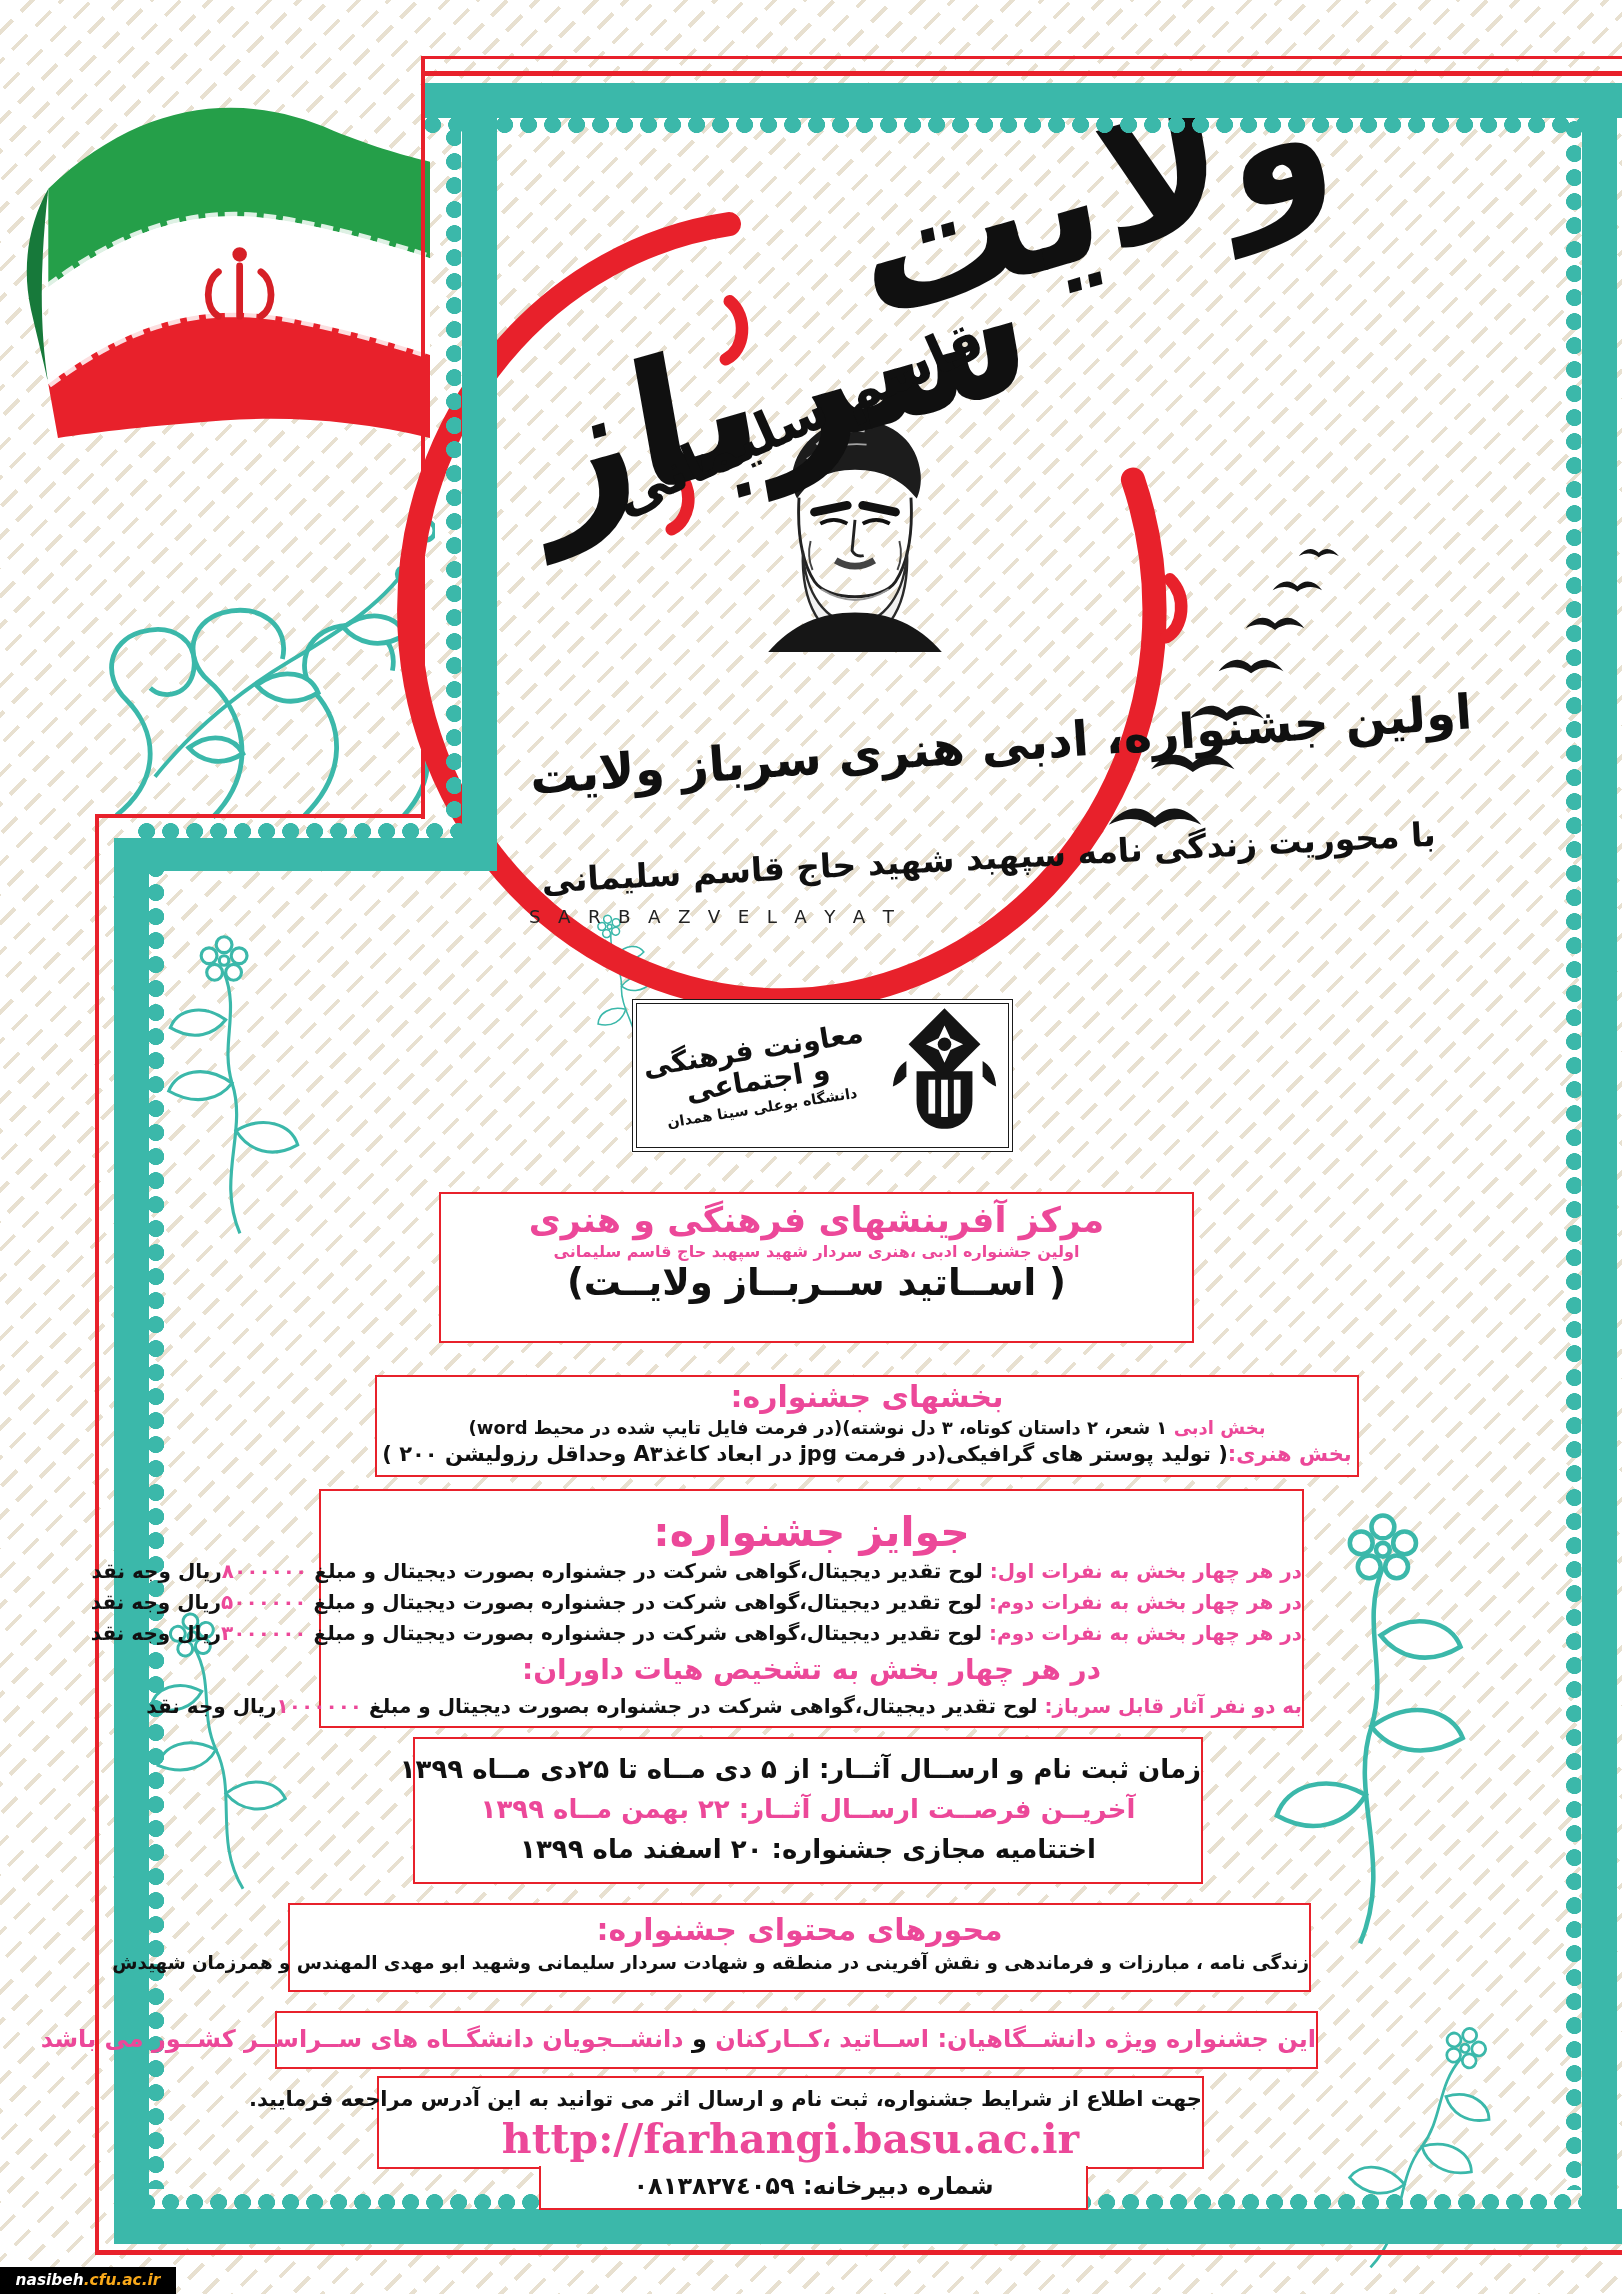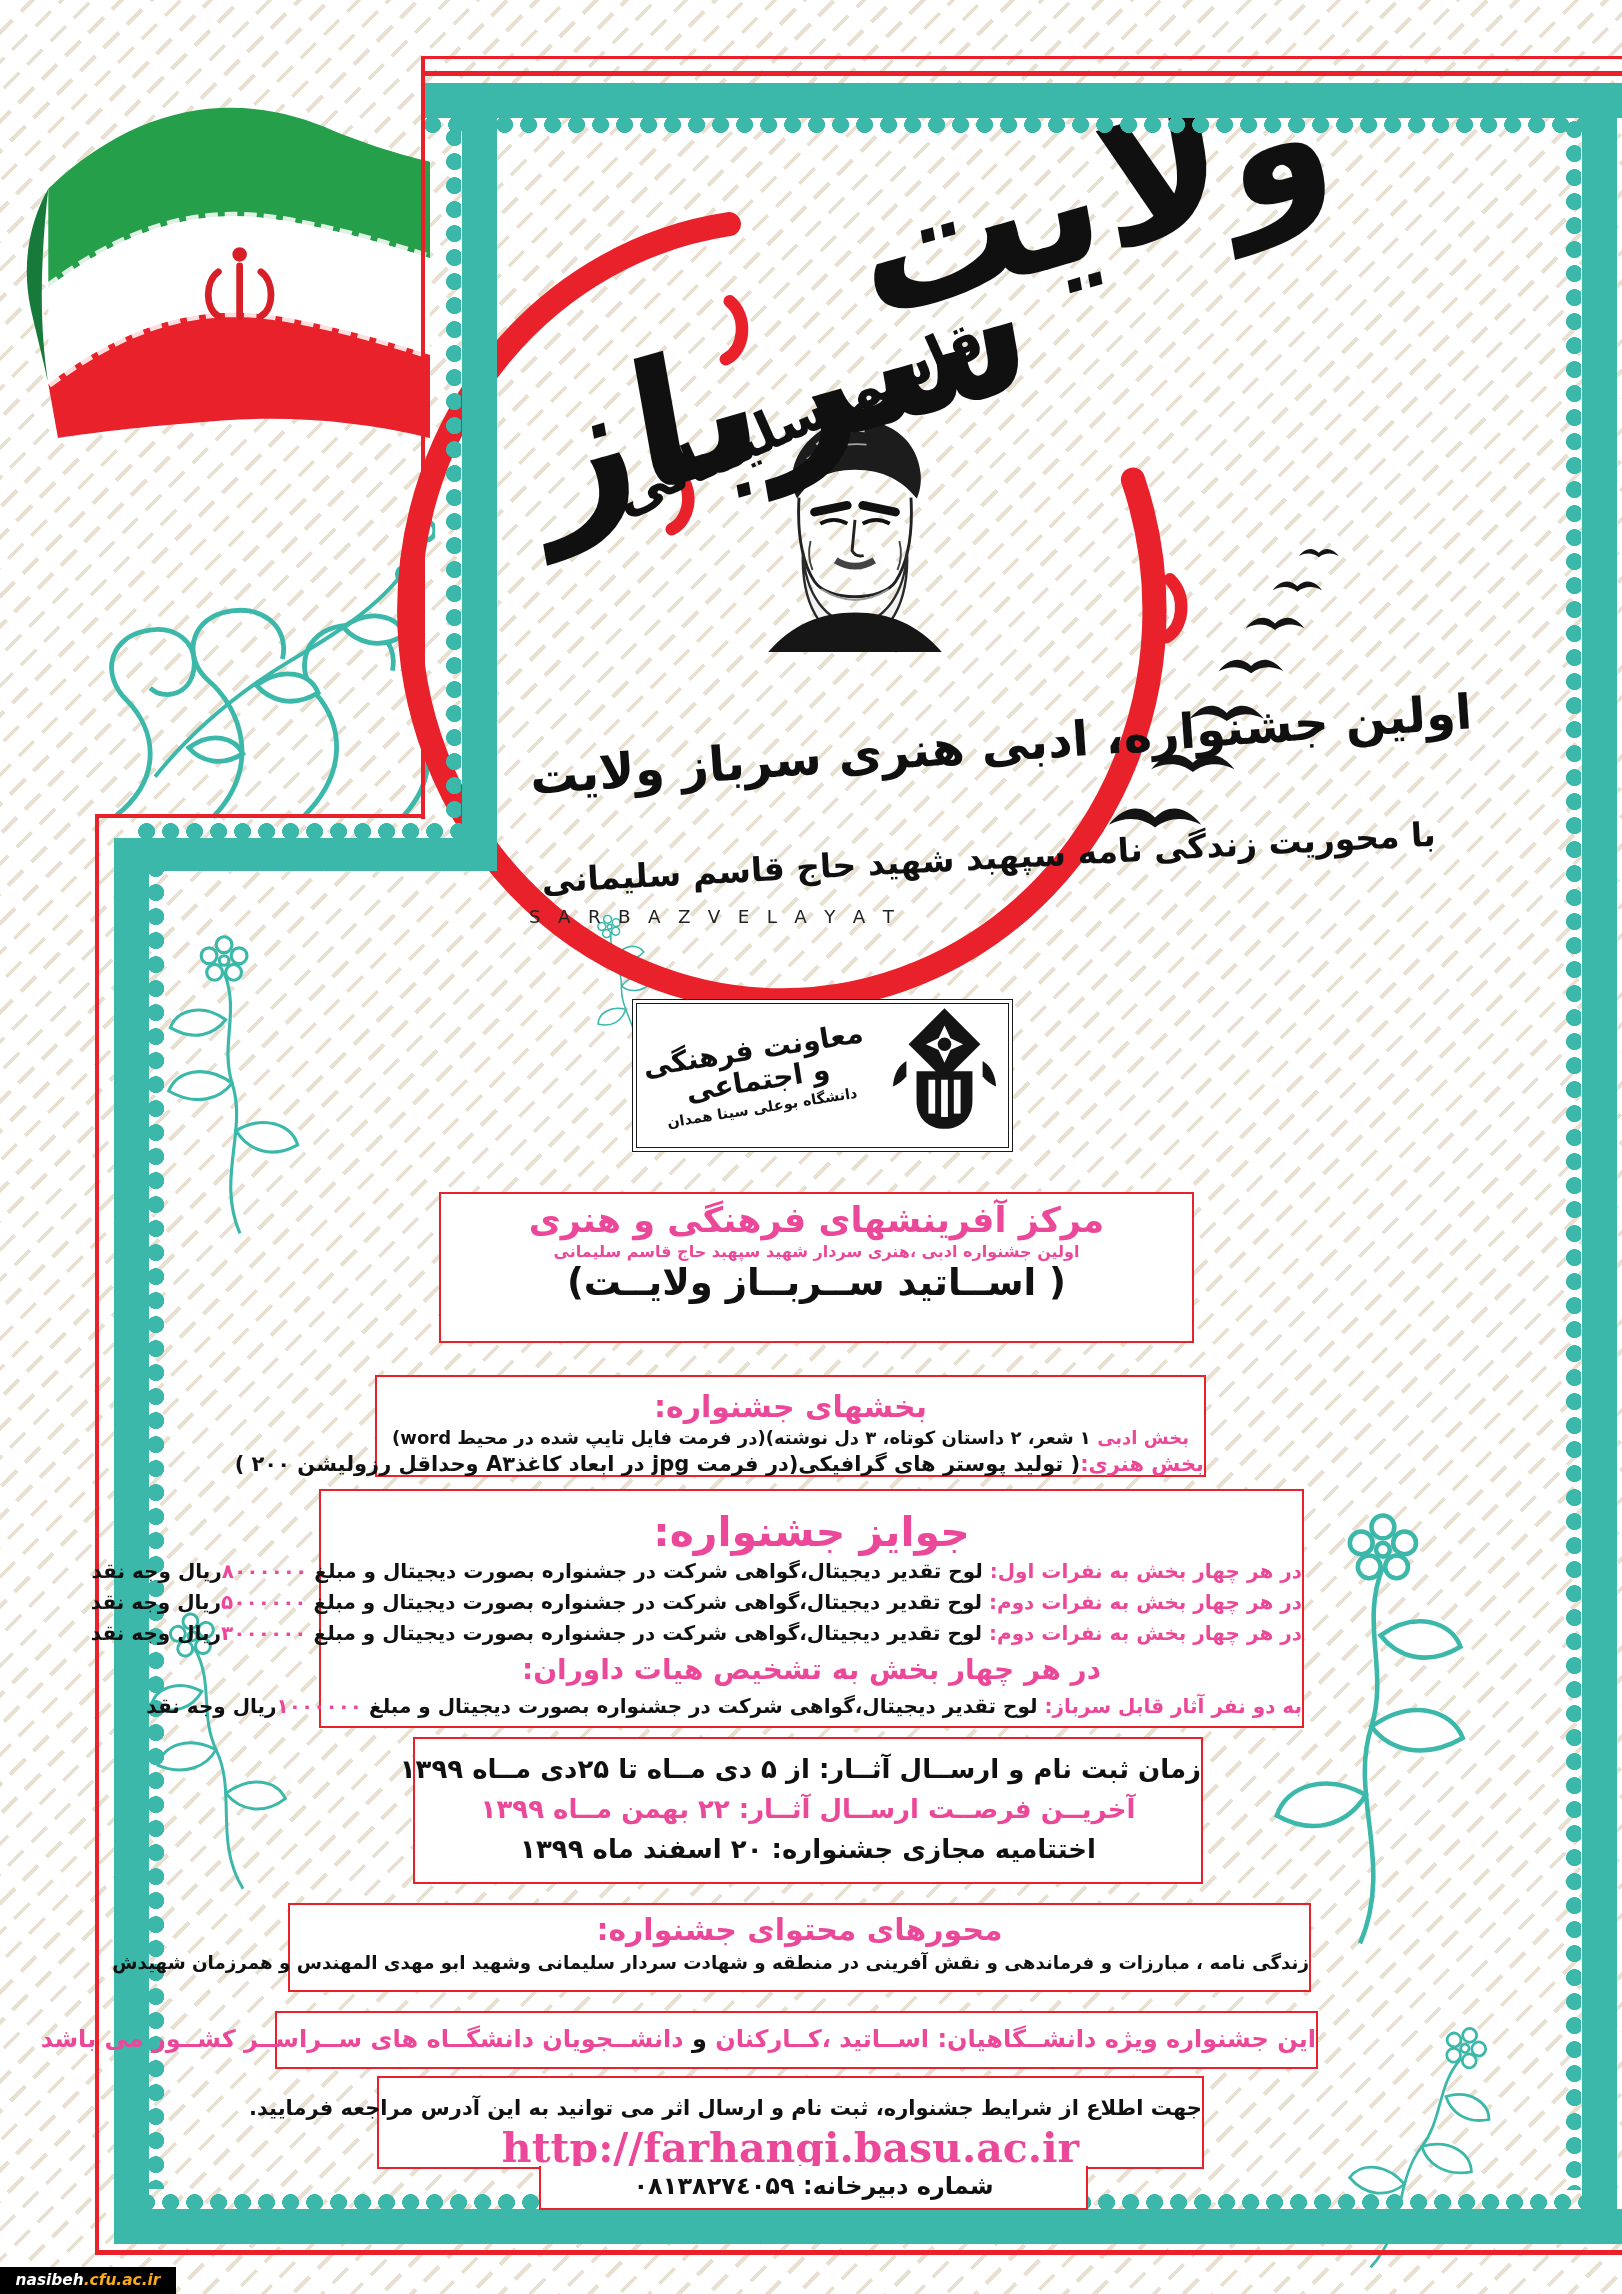--- a/index.html
+++ b/index.html
@@ -188,21 +188,21 @@
       </svg>
     </div>
   </div>
 
   <div class="rbox" style="left:439px;top:1192px;width:755px;height:151px;padding-top:4.8px">
     <div class="red nw" style="font-size:35px;line-height:1.2">مرکز آفرینشهای فرهنگی و هنری</div>
     <div class="red nw" style="font-size:16px;line-height:1.35">اولین جشنواره ادبی ،هنری  سردار شهید سپهبد حاج قاسم سلیمانی</div>
     <div class="nw" style="font-size:37px;line-height:1.15">( اســاتید ســربــاز ولایــت)</div>
   </div>
 
-  <div class="rbox" style="left:375px;top:1375px;width:831px;height:102px;padding-top:12px">
+  <div class="rbox" style="left:375px;top:1375px;width:984px;height:102px;padding-top:2px">
     <div class="red nw" style="font-size:30px;line-height:1.2">بخشهای جشنواره:</div>
     <div class="nw" style="font-size:18px;line-height:1.4">
       <span class="red">بخش ادبی</span><span> ۱ شعر، ۲ داستان کوتاه، ۳ دل نوشته)(در فرمت فایل تایپ شده در محیط word)</span>
     </div>
     <div class="nw" style="font-size:21px;line-height:1.4">
       <span class="red">بخش هنری:</span><span>(  تولید پوستر های گرافیکی(در فرمت jpg در ابعاد کاغذA۳ وحداقل رزولیشن ۲۰۰  )</span>
     </div>
   </div>
 
   <div class="rbox" style="left:319px;top:1489px;width:985px;height:239px;padding-top:18px">
@@ -232,21 +232,21 @@
     <div class="red nw" style="font-size:30px;line-height:1.25">محورهای محتوای جشنواره:</div>
     <div class="nw" style="font-size:18.3px;line-height:1.6">زندگی نامه ، مبارزات و فرماندهی و نقش آفرینی در منطقه و شهادت سردار سلیمانی وشهید ابو مهدی المهندس و همرزمان شهیدش</div>
   </div>
 
   <div class="rbox" style="left:275px;top:2011px;width:1043px;height:58px">
     <div class="nw" style="font-size:24px;line-height:52px">
       <span class="red">این جشنواره ویژه دانشــگاهیان: اســاتید ،کــارکنان </span><span>و</span><span class="red"> دانشــجویان دانشگــاه های ســراســر کشــور می باشد</span>
     </div>
   </div>
 
-  <div class="rbox" style="left:377px;top:2076px;width:827px;height:93px;padding-top:15px">
+  <div class="rbox" style="left:377px;top:2076px;width:827px;height:93px;padding-top:6px">
     <div class="nw" style="font-size:21px;line-height:1.5">جهت اطلاع از شرایط جشنواره، ثبت نام و ارسال اثر می توانید به این آدرس مراجعه فرمایید.</div>
     <div class="red nw" style="font-size:41px;line-height:1.15;direction:ltr;font-family:'DejaVu Serif',serif;font-weight:bold">http://farhangi.basu.ac.ir</div>
   </div>
   <div class="rbox" style="left:539px;top:2166px;width:549px;height:44px;border-top:none;z-index:7">
     <div class="nw" style="font-size:24px;line-height:41px">
       <span>شماره دبیرخانه:</span>
       <span>۰۸۱۳۸۲۷٤۰۵۹</span>
     </div>
   </div>
 

